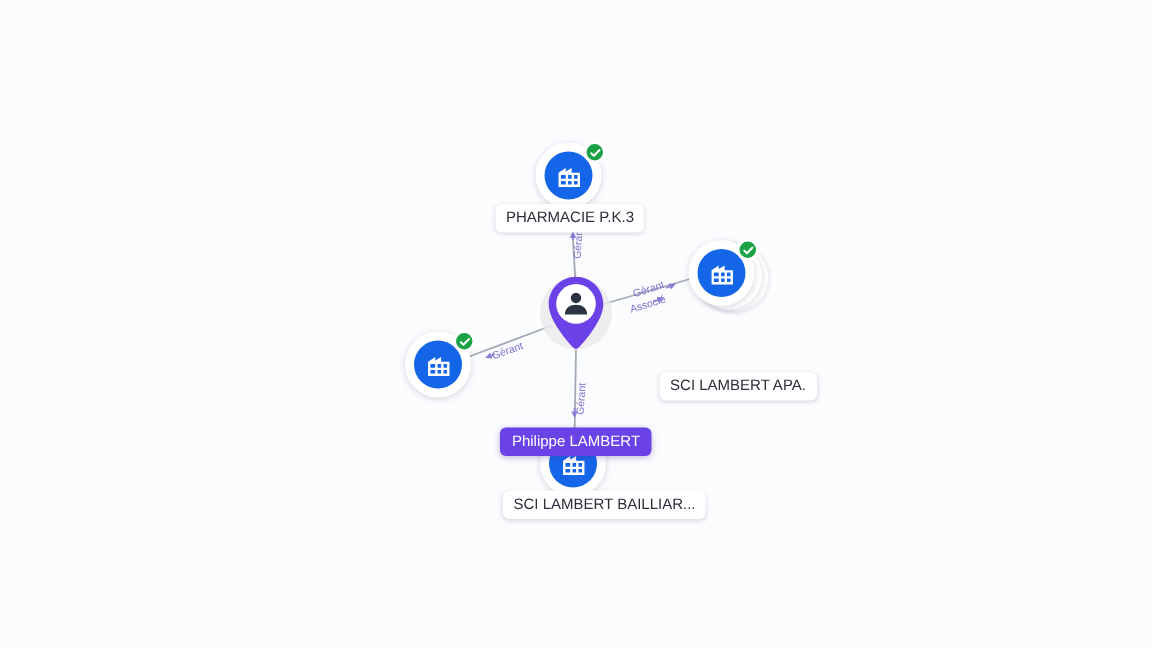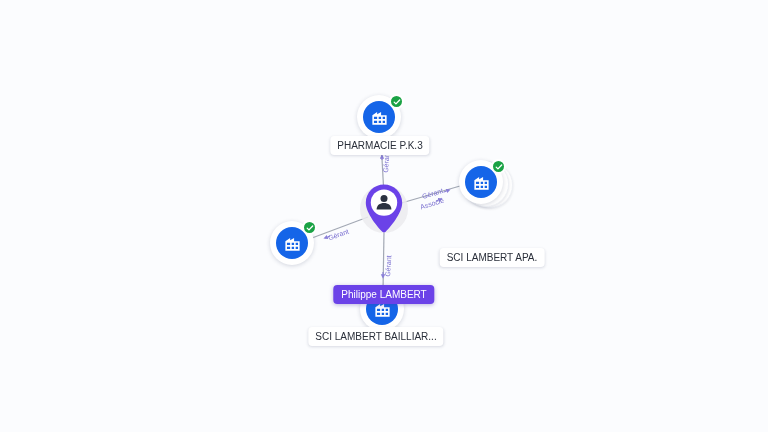--- a/index.html
+++ b/index.html
@@ -271,21 +271,21 @@
           </svg>
         </div>
       </div>
       <div class="check-badge">
         <svg width="8" height="8" viewBox="0 0 12 12">
           <path d="M1.8 6.2 L4.4 8.8 L10 3" stroke="#ffffff" stroke-width="2" fill="none" stroke-linecap="round" stroke-linejoin="round"></path>
         </svg>
       </div>
     </div>
   </div>
-  <div class="node-label" style="left:376px; top:327px;">SCI LAMBERT BAILLIAR...</div>
+  <div class="node-label" style="left:403px; top:327px;">SCI LAMBERT BAILLIAR...</div>
 
   <div class="node" style="left:384px; top:211px;">
     <div class="person-node-wrap">
       <div class="person-halo"></div>
       <div class="person-pin">
         <svg width="40" height="52" viewBox="0 0 40 52">
           <path d="M20 1.5 C9.8 1.5 1.8 9.6 1.8 19.8 C1.8 30.5 14.2 44.5 18.3 48.8
                    C19.2 49.8 20.8 49.8 21.7 48.8 C25.8 44.5 38.2 30.5 38.2 19.8
                    C38.2 9.6 30.2 1.5 20 1.5 Z" fill="#6b42e8"></path>
           <circle cx="20" cy="19.6" r="13.2" fill="#ffffff"></circle>

